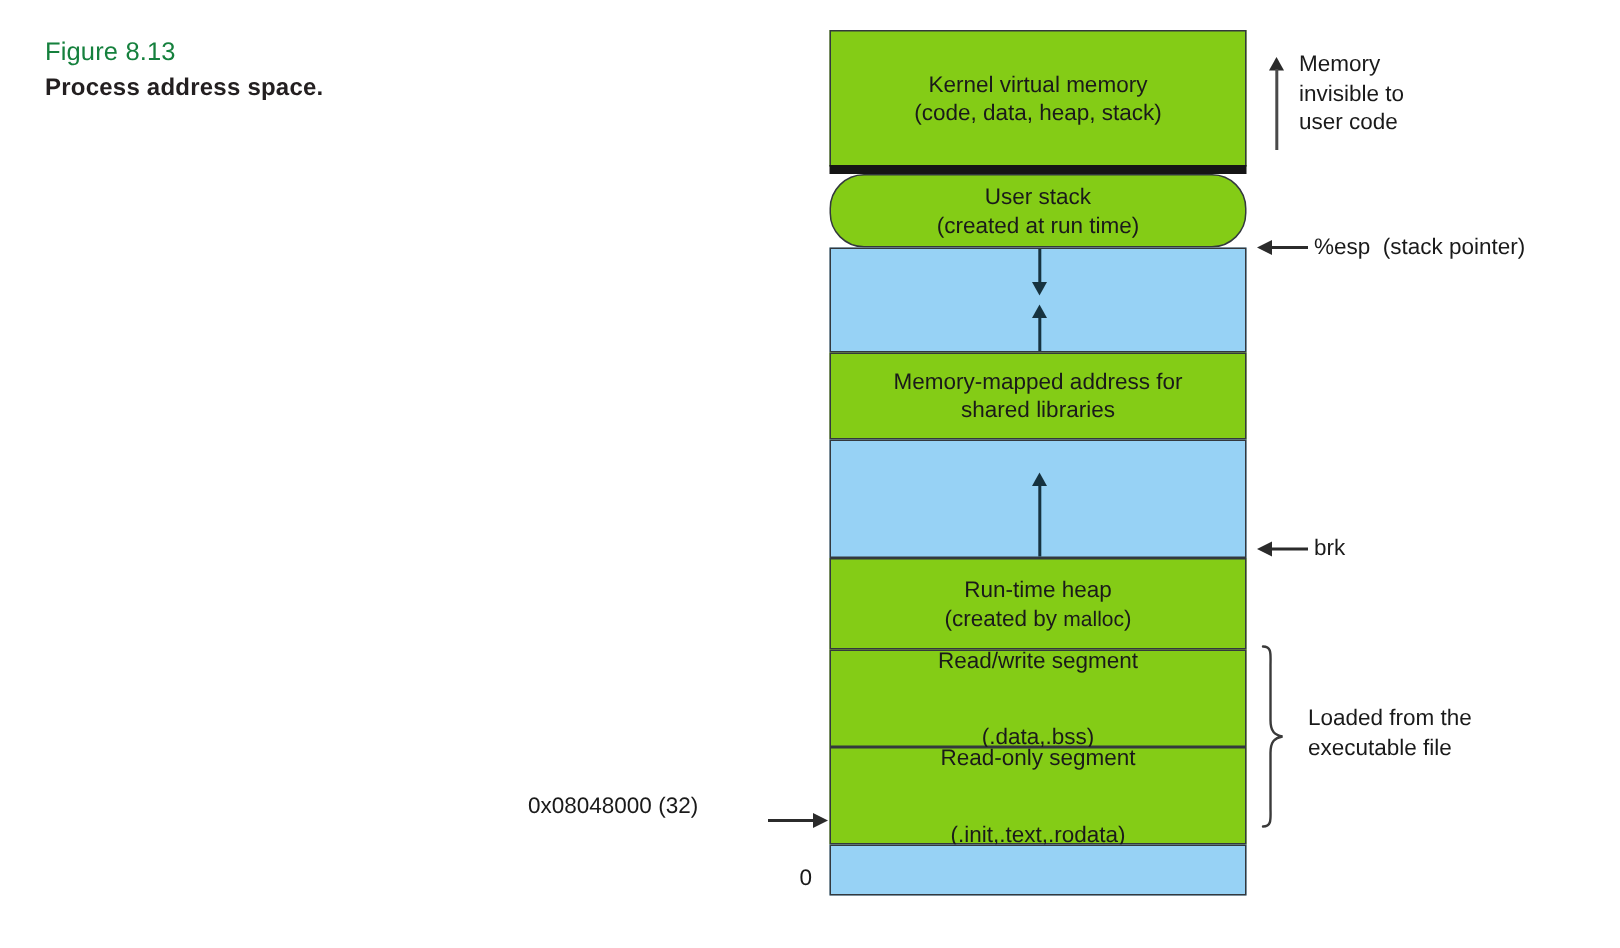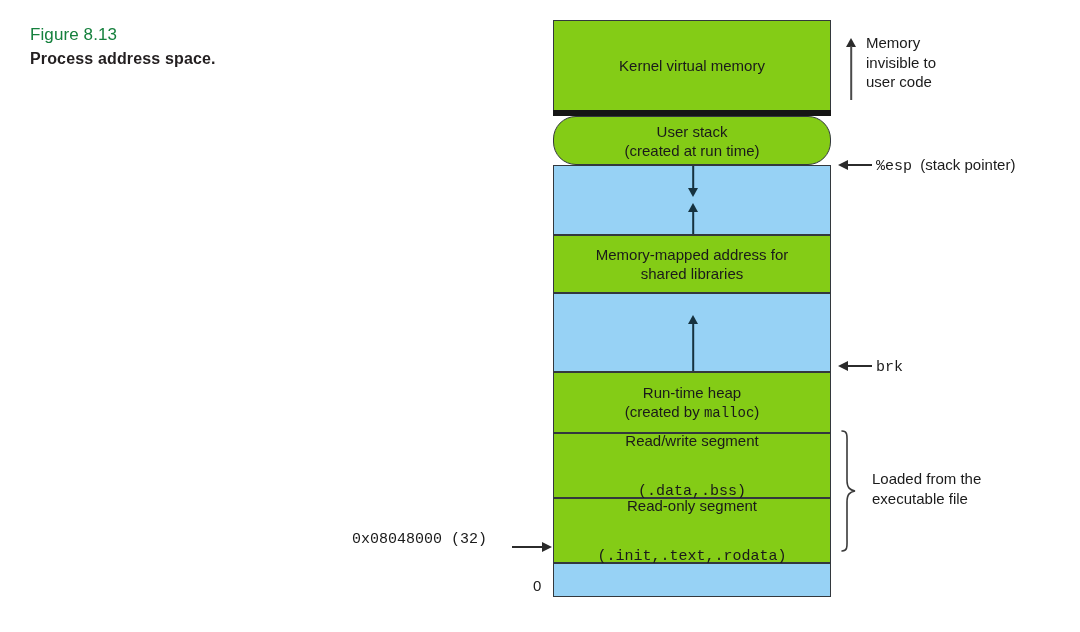--- a/index.html
+++ b/index.html
@@ -3,21 +3,21 @@
 <meta charset="utf-8">
 <style>
   html,body{margin:0;padding:0;}
   body{
     width:1080px;height:632px;background:#ffffff;
     font-family:"Liberation Sans", sans-serif;
     color:#1a1a1a;
     overflow:hidden;
     position:relative;
   }
-  .mono{font-family:Liberation Mono, monospace;margin-top:32px;}
+  .mono{font-family:Liberation Sans, sans-serif;margin-top:32px;}
 
   
   #caption{position:absolute;left:30px;top:24px;width:300px;}
   #fig-number{
     font-size:17px;color:#15803d;letter-spacing:.1px;line-height:22px;
   }
   #fig-title{
     font-size:16px;font-weight:bold;color:#231f20;line-height:22px;margin-top:2px;
     letter-spacing:.15px;
   }
@@ -87,20 +87,21 @@
 
 <div id="caption">
   <div id="fig-number">Figure 8.13</div>
   <div id="fig-title">Process address space.</div>
 </div>
 
 <div id="diagram">
 
   <div class="band gray" style="top:0;height:91px;">
     <span class="ln">Kernel virtual memory</span>
+    <span class="ln">(code, data, heap, stack)</span>
   </div>
   <div id="kernel-divider"></div>
 
   <div class="band gray" style="top:96px;height:49px;border-radius:23px;">
     <span class="ln">User stack</span>
     <span class="ln">(created at run time)</span>
   </div>
 
   <div class="band blue" style="top:145px;height:70px;">
     <div class="vArrow" style="left:0;top:0;width:278px;height:34px;">

